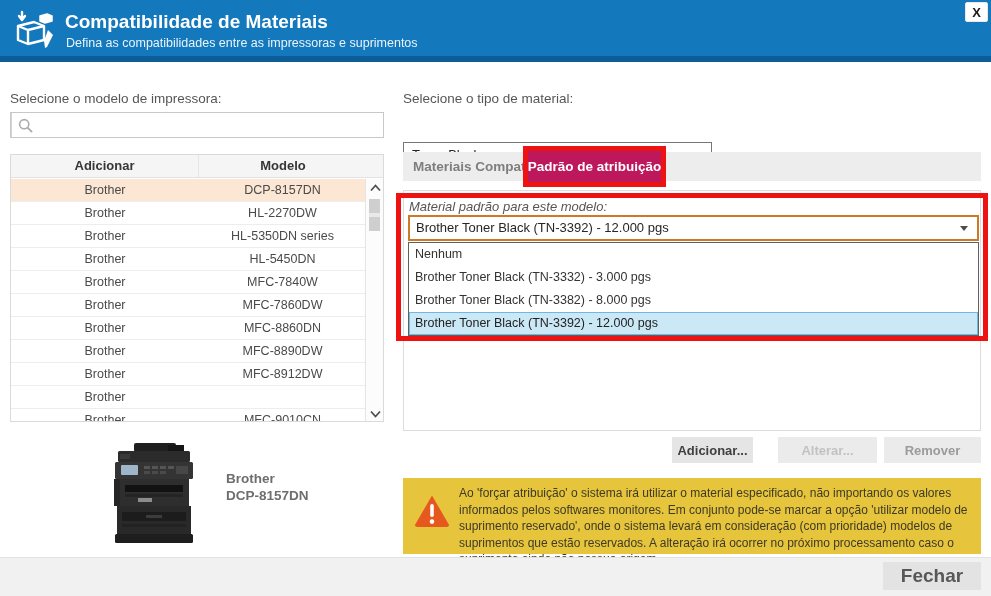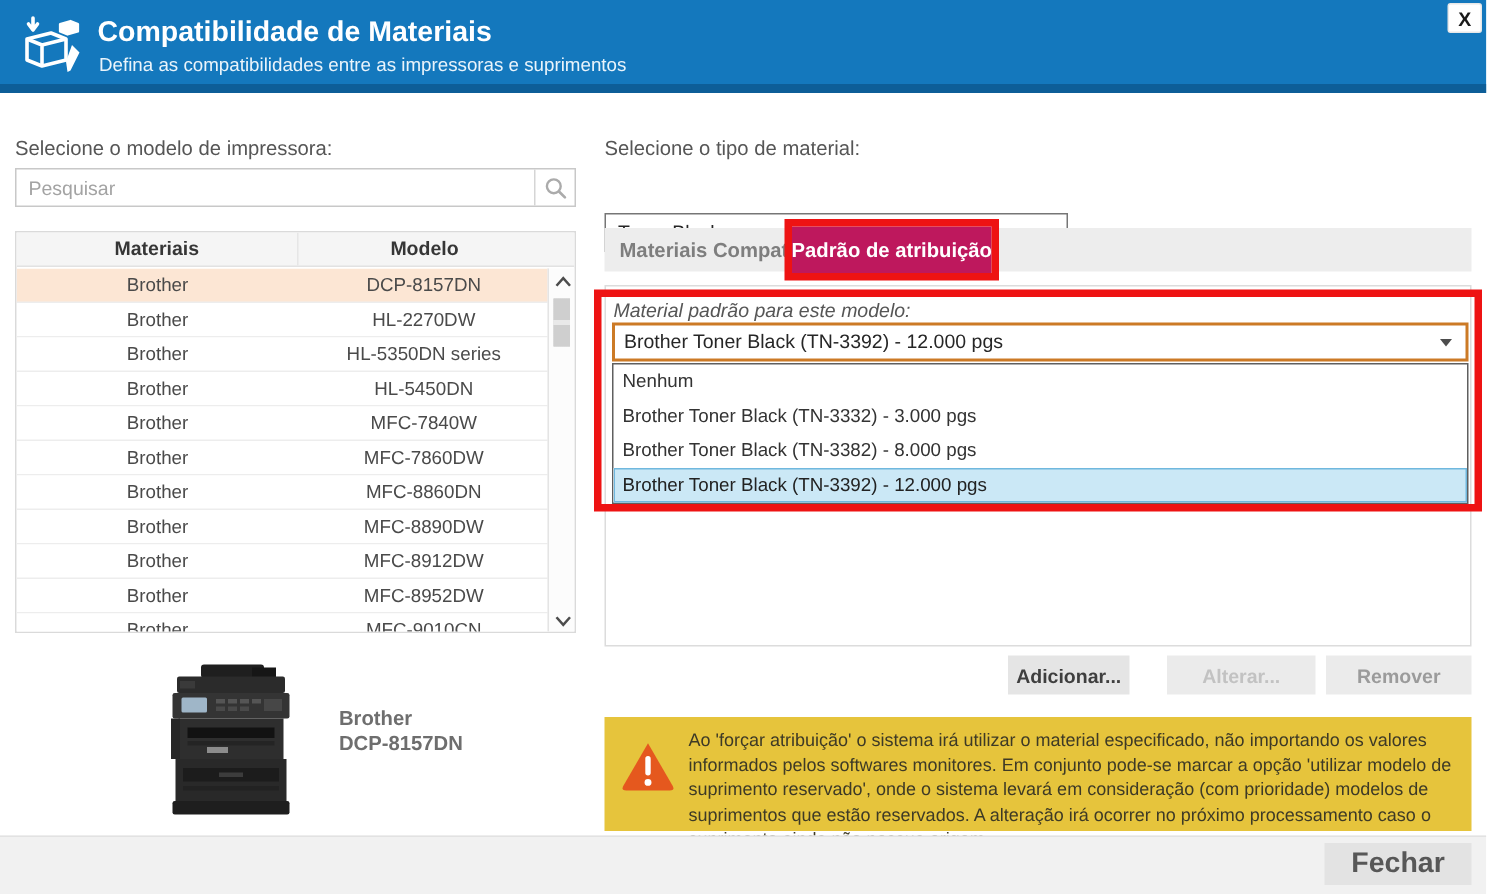--- a/index.html
+++ b/index.html
@@ -179,32 +179,31 @@
       <path d="M34 20 L39 25 L33 37 L31 38 L30 31 Z" fill="#fff"></path>
     </svg>
     <div class="header-title">Compatibilidade de Materiais</div>
     <div class="header-subtitle">Defina as compatibilidades entre as impressoras e suprimentos</div>
   </div>
   <div class="close-btn">X</div>
 
   <div class="field-label" style="left:10px; top:91px;">Selecione o modelo de impressora:</div>
 
   <div class="search-box">
-    <input class="search-input" type="text" placeholder="Pesquisar" style="">
     <div class="search-icon-cell">
       <svg width="15" height="15" viewBox="0 0 15 15">
         <circle cx="6.2" cy="6.2" r="4.6" fill="none" stroke="#ABABAB" stroke-width="1.6"></circle>
         <line x1="9.8" y1="9.8" x2="13.6" y2="13.6" stroke="#ABABAB" stroke-width="1.8" stroke-linecap="round"></line>
       </svg>
     </div>
   </div>
 
   <div class="printer-table">
     <div class="pt-header">
-      <div class="hcell c1">Materiais</div>
+      <div class="hcell c1">Adicionar</div>
       <div class="hcell c2">Modelo</div>
     </div>
     <div class="pt-body">
       <div class="pt-row selected">
         <div class="cell c1">Brother</div>
         <div class="cell c2">DCP-8157DN</div>
       </div>
       <div class="pt-row">
         <div class="cell c1">Brother</div>
         <div class="cell c2">HL-2270DW</div>
@@ -232,21 +231,20 @@
       <div class="pt-row">
         <div class="cell c1">Brother</div>
         <div class="cell c2">MFC-8890DW</div>
       </div>
       <div class="pt-row">
         <div class="cell c1">Brother</div>
         <div class="cell c2">MFC-8912DW</div>
       </div>
       <div class="pt-row">
         <div class="cell c1">Brother</div>
-        <div class="cell c2">MFC-8952DW</div>
       </div>
       <div class="pt-row">
         <div class="cell c1">Brother</div>
         <div class="cell c2">MFC-9010CN</div>
       </div>
     </div>
     <div class="pt-scrollbar">
       <div class="sb-arrow sb-up">
         <svg width="11" height="8" viewBox="0 0 11 8">
             <polyline points="1,6.5 5.5,1.5 10,6.5" fill="none" stroke="#4D4D4D" stroke-width="1.7"></polyline>

